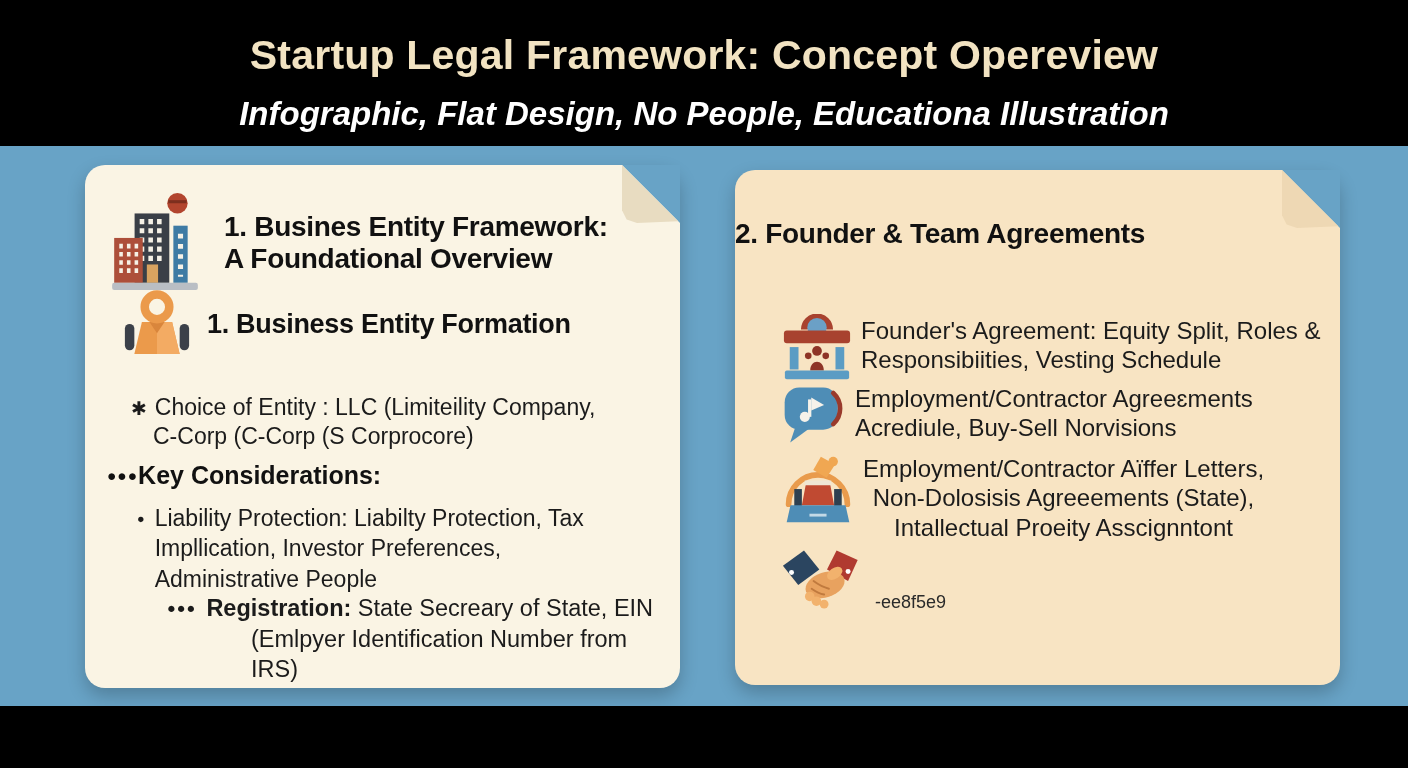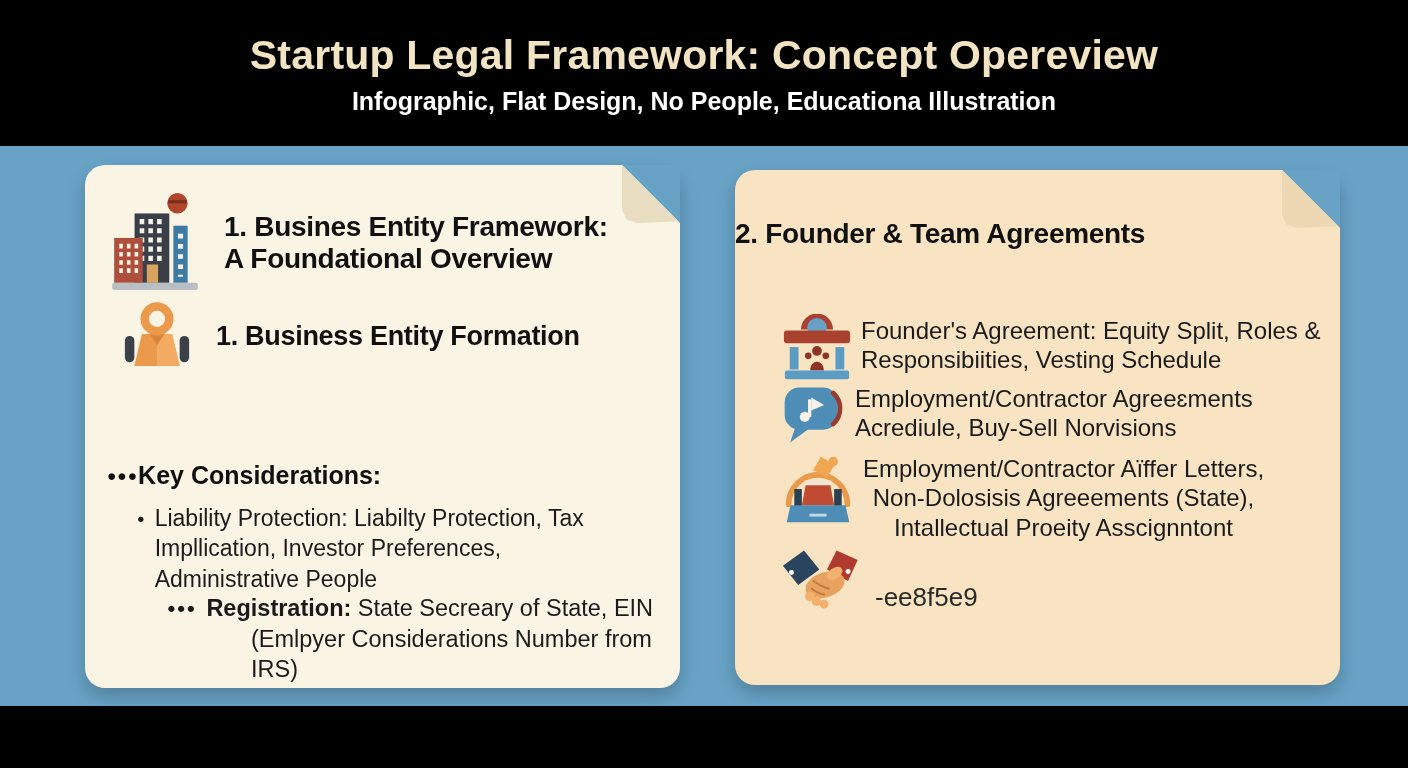--- a/index.html
+++ b/index.html
@@ -4,21 +4,21 @@
 <style>
   html,body { margin:0; padding:0; background:#000; }
   * { box-sizing:border-box; }
   .stage {
     position:relative; width:1408px; height:768px; overflow:hidden;
     background:#8b5cf6; font-family:"Liberation Sans", sans-serif; color:#1b1b1b;
   }
   
   .header-band { position:absolute; top:0; left:0; width:100%; height:146px; background:#000; text-align:center; }
   .main-title { padding-top:32px; font-size:41px; font-weight:700; color:#f2e3c2; letter-spacing:0.2px; }
-  .sub-title  { margin-top:8px; font-size:25px; font-weight:700; color:#ffffff; }
+  .sub-title  { margin-top:16px; font-size:33px; font-weight:700; color:#ffffff;font-style:italic; }
 
   
   .blue-band { position:absolute; top:146px; left:0; width:100%; height:560px; background:#68a3c6; }
   .footer-band { position:absolute; bottom:0; left:0; width:100%; height:62px; background:#000; }
 
   
   .card { position:absolute; border-radius:20px; box-shadow:0 8px 18px rgba(0,0,0,0.22); }
   .card-left  { left:85px;  top:19px; width:595px; height:523px; background:#faf4e4; }
   .card-right { left:735px; top:24px; width:605px; height:515px; background:#f8e4c3; }
 
@@ -26,21 +26,21 @@
   .corner .cut  { position:absolute; inset:0; background:#68a3c6; clip-path:polygon(0 0, 100% 0, 100% 100%); }
   .corner .fold { position:absolute; inset:0; clip-path:polygon(0 0, 97% 97%, 26% 100%, 8% 94%, 0 78%); }
   .card-left  .corner .fold { background:#e8dcc1; }
   .card-right .corner .fold { background:#eed8b4; }
 
   
   .lc-header { position:absolute; left:26px; top:26px; display:flex; align-items:center; gap:25px; }
   .lc-heading { font-size:28px; font-weight:700; color:#111; line-height:1.14; letter-spacing:-0.3px; }
   .lc-heading span { display:block; }
 
-  .lc-subrow { position:absolute; left:38px; top:132px; display:flex; align-items:center; gap:25px; }
+  .lc-subrow { position:absolute; left:38px; top:120px; display:flex; align-items:center; gap:16px; }
   .lc-subheading { font-size:27px; font-weight:700; color:#111; letter-spacing:-0.3px; }
 
   .lc-choice { position:absolute; left:46px; top:228px; font-size:23px; line-height:1.28; }
   .lc-choice .l1 { display:block; }
   .lc-choice .l2 { display:block; margin-left:22px; }
   .marker-ast { font-size:0.82em; margin-right:8px; }
 
   .lc-key { position:absolute; left:22px; top:296px; font-size:25px; font-weight:700; color:#111; }
   .dots { font-size:0.62em; letter-spacing:1px; vertical-align:3px; }
 
@@ -57,21 +57,21 @@
   .rc-heading { position:absolute; left:0; top:48px; width:100%; 
                 font-size:28px; font-weight:700; color:#111; letter-spacing:-0.3px; }
   .rc-item { position:absolute; left:46px; display:flex; gap:8px; }
   .rc-item .txt { font-size:24px; line-height:1.22; color:#1b1b1b; padding-top:2px; }
   .rc-item .txt span { display:block; }
   .rc-item .ic { flex:0 0 auto; }
   .rc-item1 { top:144px; }
   .rc-item2 { top:212px; }
   .rc-item3 { top:282px;text-align:center; }
   .rc-item4 { top:378px; align-items:flex-end; }
-  .rc-item4 .txt { font-size:26px; padding-bottom:8px; margin-left:-6px; color:#2a2a2a; }
+  .rc-item4 .txt { font-size:18px; padding-bottom:8px; margin-left:-6px; color:#2a2a2a; }
 </style>
 </head>
 <body>
 
 <div class="stage">
 
   <div class="header-band">
     <div class="main-title">Startup Legal Framework: Concept Opereview</div>
     <div class="sub-title">Infographic, Flat Design, No People, Educationa Illustration</div>
   </div>
@@ -112,37 +112,41 @@
             <rect x="60" y="40" width="10" height="28" rx="5" fill="#3b4049"></rect>
             <path d="M12,72 L20,38 H52 L60,72 Z" fill="#eb9a4b"></path>
             <path d="M36,38 H52 L60,72 H36 Z" fill="#f3ab63"></path>
             <path d="M28,38 L44,38 L36,50 Z" fill="#d9863c"></path>
             <circle cx="36" cy="22" r="13" fill="none" stroke="#eb9a4b" stroke-width="9"></circle>
           </svg>
         </span>
         <div class="lc-subheading">1. Business Entity Formation</div>
       </div>
 
+      <div class="lc-choice">
+        <span class="l1"><span class="marker-ast">✱</span><span>Choice of Entity : LLC (Limiteility Company,</span></span>
+        <span class="l2">C-Corp (C-Corp (S Corprocore)</span>
+      </div>
 
       <div class="lc-key">
         <span class="dots">●●●</span><span>Key Considerations:</span>
       </div>
 
       <div class="lc-liability">
         <span class="bullet-dot">●</span>
         <span class="lines">
           <span>Liability Protection: Liabilty Protection, Tax</span>
           <span>Impllication, Investor Preferences,</span>
           <span>Administrative People</span>
         </span>
       </div>
 
       <div class="lc-reg">
         <span class="dots">●●●</span><b>Registration:</b>&nbsp;<span>State Secreary of State, EIN</span>
-        <span class="l2">(Emlpyer Considerations Number from IRS)</span>
+        <span class="l2">(Emlpyer Identification Number from IRS)</span>
       </div>
     </div>
 
     <div class="card card-right">
       <div class="corner">
           <div class="cut"></div>
           <div class="fold"></div>
         </div>
 
       <div class="rc-heading">2. Founder &amp; Team Agreements</div>

